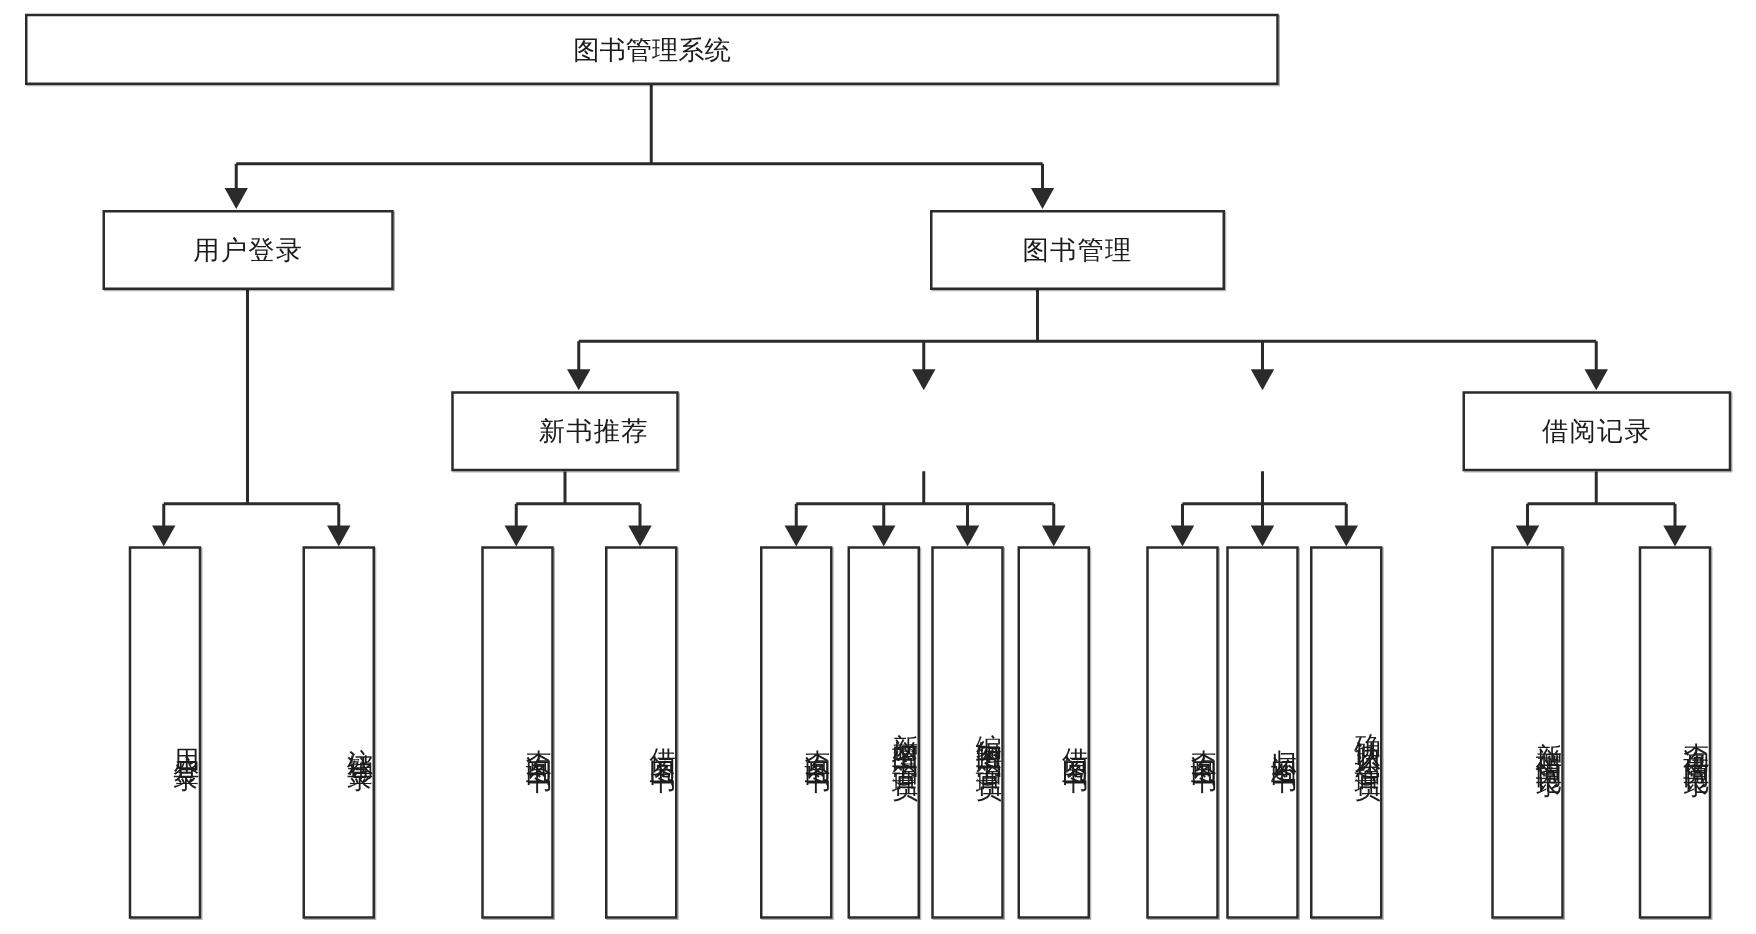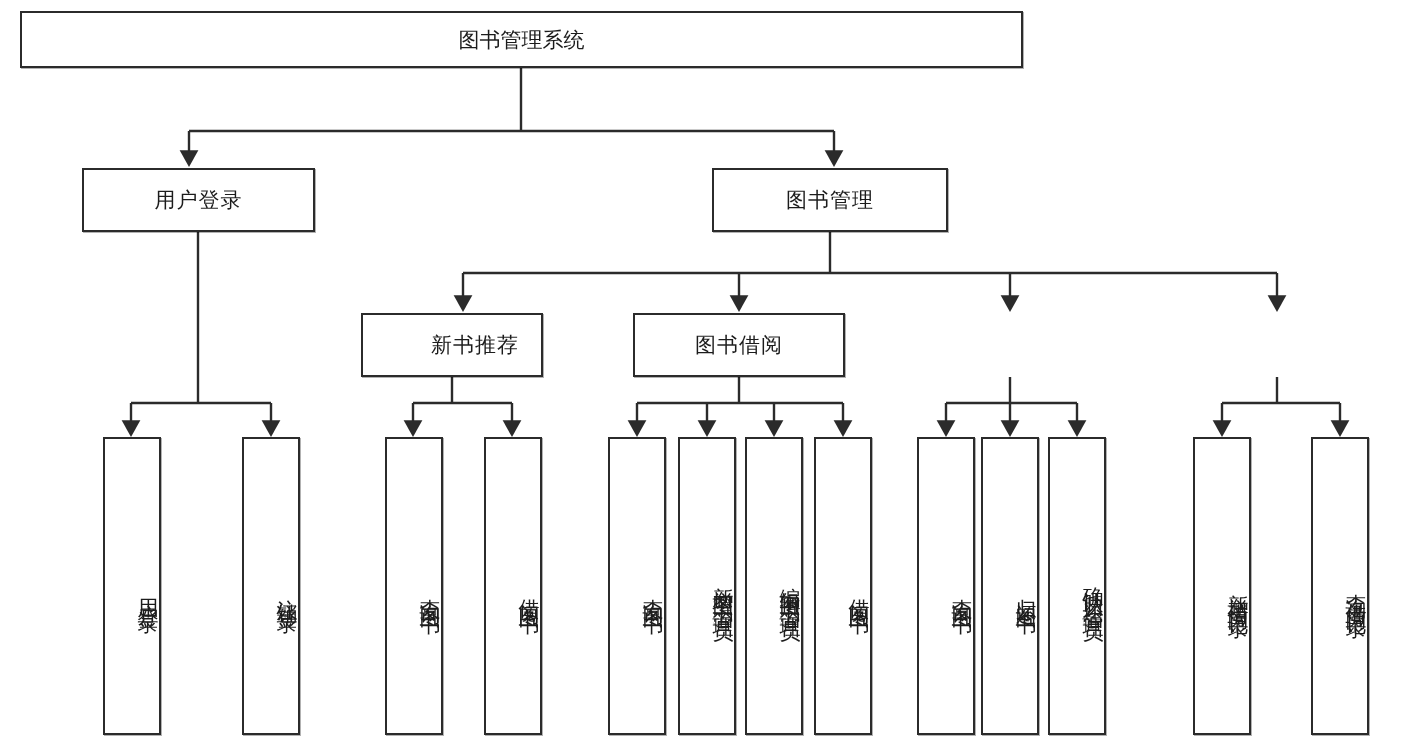--- a/index.html
+++ b/index.html
@@ -101,29 +101,29 @@
     </g>
   </svg>
 
   <div class="node root" style="left:20px;top:11px;width:1003px;height:57px;">
     <span>图书管理系统</span>
   </div>
 
   <div class="node h" style="left:82px;top:168px;width:233px;height:64px;">
     <span>用户登录</span>
   </div>
-  <div class="node h" style="left:712px;top:168px;width:236px;height:64px;">
+  <div class="node h" style="left:744px;top:168px;width:236px;height:64px;">
     <span>图书管理</span>
   </div>
 
   <div class="node h" style="left:361px;top:313px;width:182px;height:64px;padding-left:46px;">
     <span>新书推荐</span>
   </div>
-  <div class="node h" style="left:633px;top:313px;width:212px;height:64px;">
-    <span>图书借阅</span>
+  <div class="node h" style="left:1170px;top:313px;width:215px;height:64px;">
+    <span>借阅记录</span>
   </div>
 
   <div class="node v" style="left:103px;top:437px;width:58px;height:298px;">
     <span class="vlabel">用户登录</span>
   </div>
   <div class="node v" style="left:242px;top:437px;width:58px;height:298px;">
     <span class="vlabel">注销登录</span>
   </div>
 
   <div class="node v" style="left:385px;top:437px;width:58px;height:298px;">

